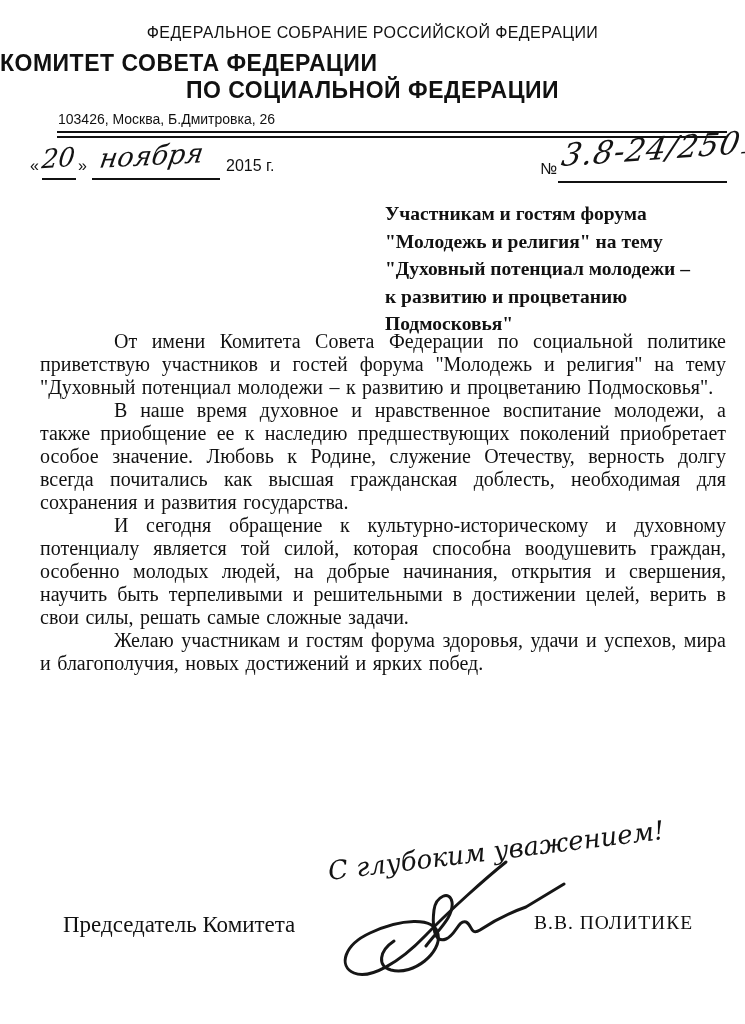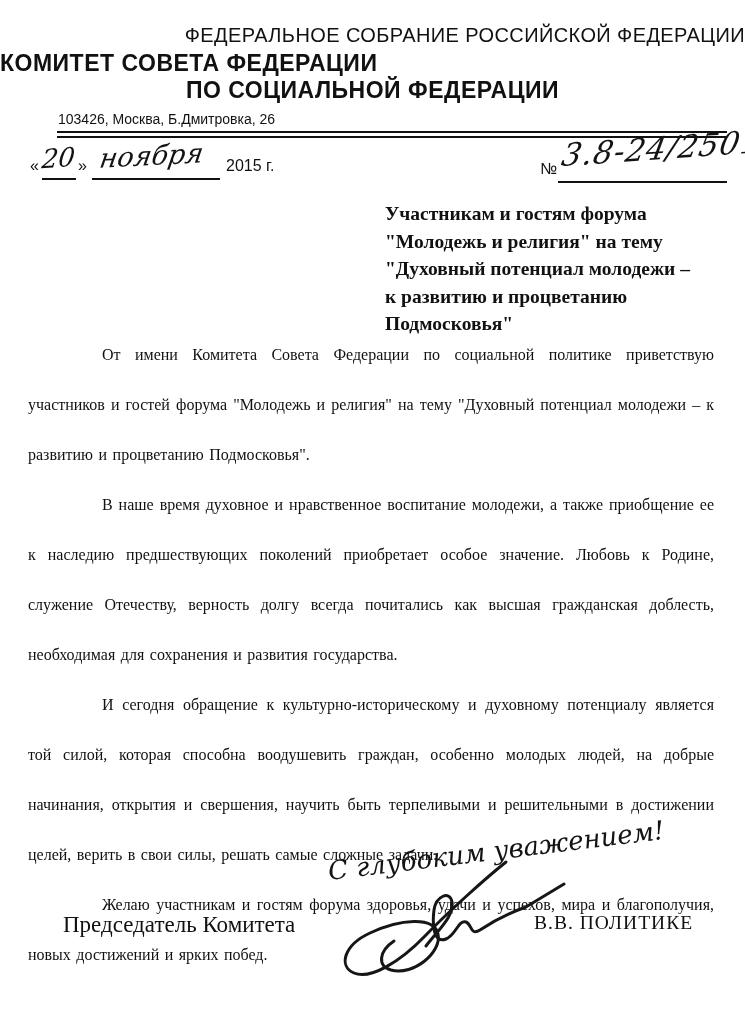--- a/index.html
+++ b/index.html
@@ -4,22 +4,22 @@
 <style>
   html,body{margin:0;padding:0;background:#e8e8e8;}
   .page{
     position:relative; width:745px; height:1024px; margin:0 auto;
     background:#ffffff; color:#111; overflow:hidden;
     font-family:"Liberation Serif", serif;
   }
   
   .lh-line1{
     position:absolute; top:24px; left:0; width:100%;
-    text-align:right; font-family:"Liberation Sans", sans-serif;
-    font-size:20px; letter-spacing:0.4px; font-weight:400;
+    text-align:center; font-family:"Liberation Sans", sans-serif;
+    font-size:16px; letter-spacing:0.4px; font-weight:400;
   }
   .lh-line2{
     position:absolute; top:50px; left:0; width:100%;
     text-align:left; font-family:"Liberation Sans", sans-serif;
     font-size:23px; font-weight:700; letter-spacing:0.5px;
   }
   .lh-line3{
     position:absolute; top:77px; left:0; width:100%;
     text-align:center; font-family:"Liberation Sans", sans-serif;
     font-size:23px; font-weight:700; letter-spacing:0.5px;
@@ -57,22 +57,22 @@
     position:absolute; left:562px; top:130px; font-size:31px; white-space:nowrap;
     transform:rotate(-4deg) skewX(-14deg); letter-spacing:1px;
   }
   
   .addressee{
     position:absolute; left:385px; top:200px; width:335px;
     font-weight:700; font-size:19.5px; line-height:27.5px;
   }
   
   .body-text{
-    position:absolute; left:28px; top:330px; width:686px;
-    font-size:16px; line-height:50px; text-align:justify;
+    position:absolute; left:40px; top:330px; width:686px;
+    font-size:20px; line-height:23px; text-align:justify;
   }
   .body-text p{margin:0; text-indent:74px; word-spacing:1.5px;}
   
   .salutation{
     position:absolute; left:330px; top:856px; font-size:26px; white-space:nowrap;
     transform:rotate(-7deg); transform-origin:left bottom;
   }
   .signature-svg{position:absolute; left:328px; top:858px;}
   .position-title{
     position:absolute; left:63px; top:912px; font-size:23px;

